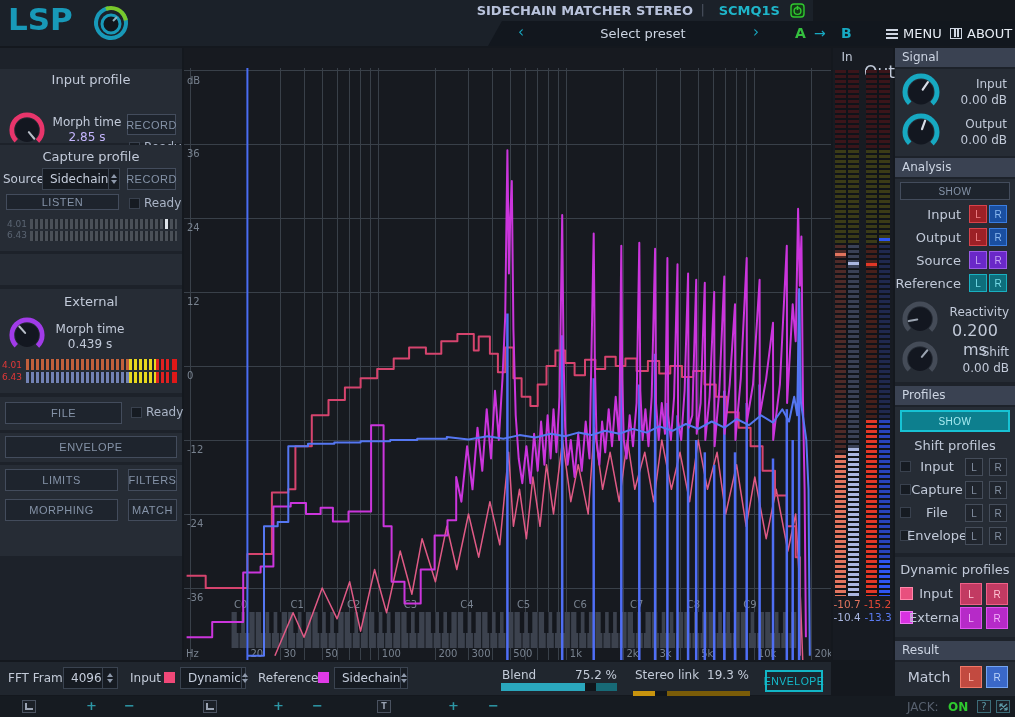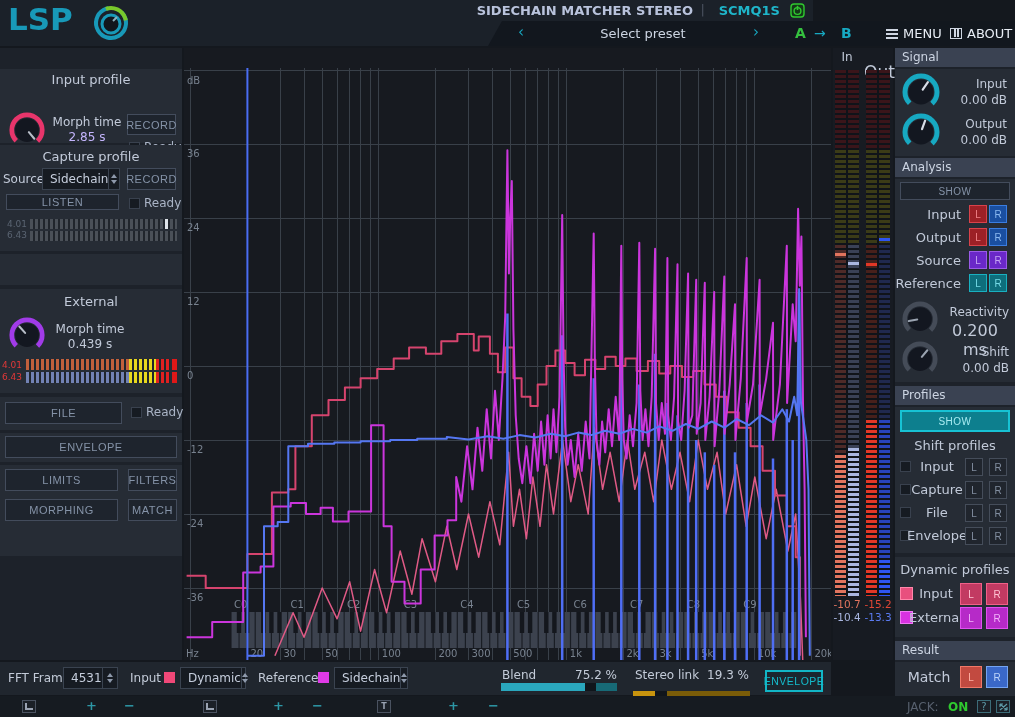--- a/index.html
+++ b/index.html
@@ -416,21 +416,21 @@
           <span class="mseg" style="top:0px;height:80px;background:repeating-linear-gradient(180deg, #3a151a 0 3px, transparent 3px 5px);"></span>
           <span class="mseg" style="top:80px;height:95px;background:repeating-linear-gradient(180deg, #3b3b17 0 3px, transparent 3px 5px);"></span>
           <span class="mseg" style="top:175px;height:175px;background:repeating-linear-gradient(180deg, #20294e 0 3px, transparent 3px 5px);"></span>
           <span class="mseg" style="top:350px;height:140px;background:repeating-linear-gradient(180deg, #2844bc 0 3px, transparent 3px 5px);"></span>
           <span class="mseg" style="top:490px;height:36px;background:repeating-linear-gradient(180deg, #2e55f2 0 3px, transparent 3px 5px);"></span>
           <span class="mseg" style="top:168px;height:3px;background:#2e55f2;"></span>
         </div>
     </div>
     <div class="abs" style="left: 0px; top: 550px; width: 28px; text-align: center; font-size: 10.5px; color: rgb(224, 116, 94);" id="v-in-l">-10.7</div>
     <div class="abs" style="left: 0px; top: 563px; width: 28px; text-align: center; font-size: 10.5px; color: rgb(169, 182, 224);" id="v-in-r">-10.4</div>
-    <div class="abs" style="left: 31px; top: 550px; width: 28px; text-align: center; font-size: 10.5px; color: rgb(226, 71, 54);" id="v-out-l">-15.2</div>
+    <div class="abs" style="left: 31px; top: 550px; width: 28px; font-size: 10.5px; color: rgb(226, 71, 54);" id="v-out-l">-15.2</div>
     <div class="abs" style="left: 31px; top: 563px; width: 28px; text-align: center; font-size: 10.5px; color: rgb(91, 123, 242);" id="v-out-r">-13.3</div>
   </div>
 
   <div class="abs" style="left:895px;top:48px;width:120px;height:648px;background:#1d222a;">
     <div class="hdr abs" style="left:0;top:0;width:120px;height:19px;">Signal</div>
     <div class="sec abs" style="left:0;top:21px;width:120px;height:87px;"></div>
     <div class="abs knob" style="left:6px;top:24px;width:40px;height:40px;"><svg width="100%" height="100%" viewBox="0 0 40 40">
     <circle cx="20" cy="20" r="16" fill="none" stroke="#17a9c2" stroke-width="5" stroke-dasharray="75.4 25.2" transform="rotate(135 20 20)"></circle>
     <circle cx="20" cy="20" r="12.5" fill="#131720"></circle>
     <line x1="20" y1="17" x2="20" y2="8" stroke="#d8dde6" stroke-width="2.2" stroke-linecap="round" transform="rotate(35 20 20)"></line>
@@ -510,21 +510,21 @@
     <div class="hdr abs" style="left:0;top:593px;width:120px;height:19px;">Result</div>
     <div class="sec abs" style="left:0;top:614px;width:120px;height:34px;"></div>
     <div class="abs" style="left:10px;top:621px;width:48px;text-align:center;font-size:14px;color:#c2cad9;">Match</div>
     <button class="lrb matchl abs" style="left:65px;top:618px;width:22px;height:22px;">L</button>
     <button class="lrb matchr abs" style="left:91px;top:618px;width:22px;height:22px;">R</button>
   </div>
 
   <div class="abs" style="left:0;top:662px;width:831px;height:33px;background:#20262e;">
     <div class="lbl abs" style="left:8px;top:9px;">FFT Frame</div>
     <div class="combo abs" style="left:63px;top:5px;width:55px;height:22px;">
-      <span class="val">4531</span>
+      <span class="val">4096</span>
       <span class="spin">
           <span class="tri-u"></span>
           <span class="tri-d"></span>
         </span>
     </div>
     <div class="lbl abs" style="left:130px;top:9px;">Input</div>
     <span class="swatch abs" id="sw-input" style="left: 164px; top: 10px; background: rgb(240, 72, 120);"></span>
     <div class="combo abs" style="left:180px;top:5px;width:66px;height:22px;">
       <span class="val">Dynamic</span>
       <span class="spin">

